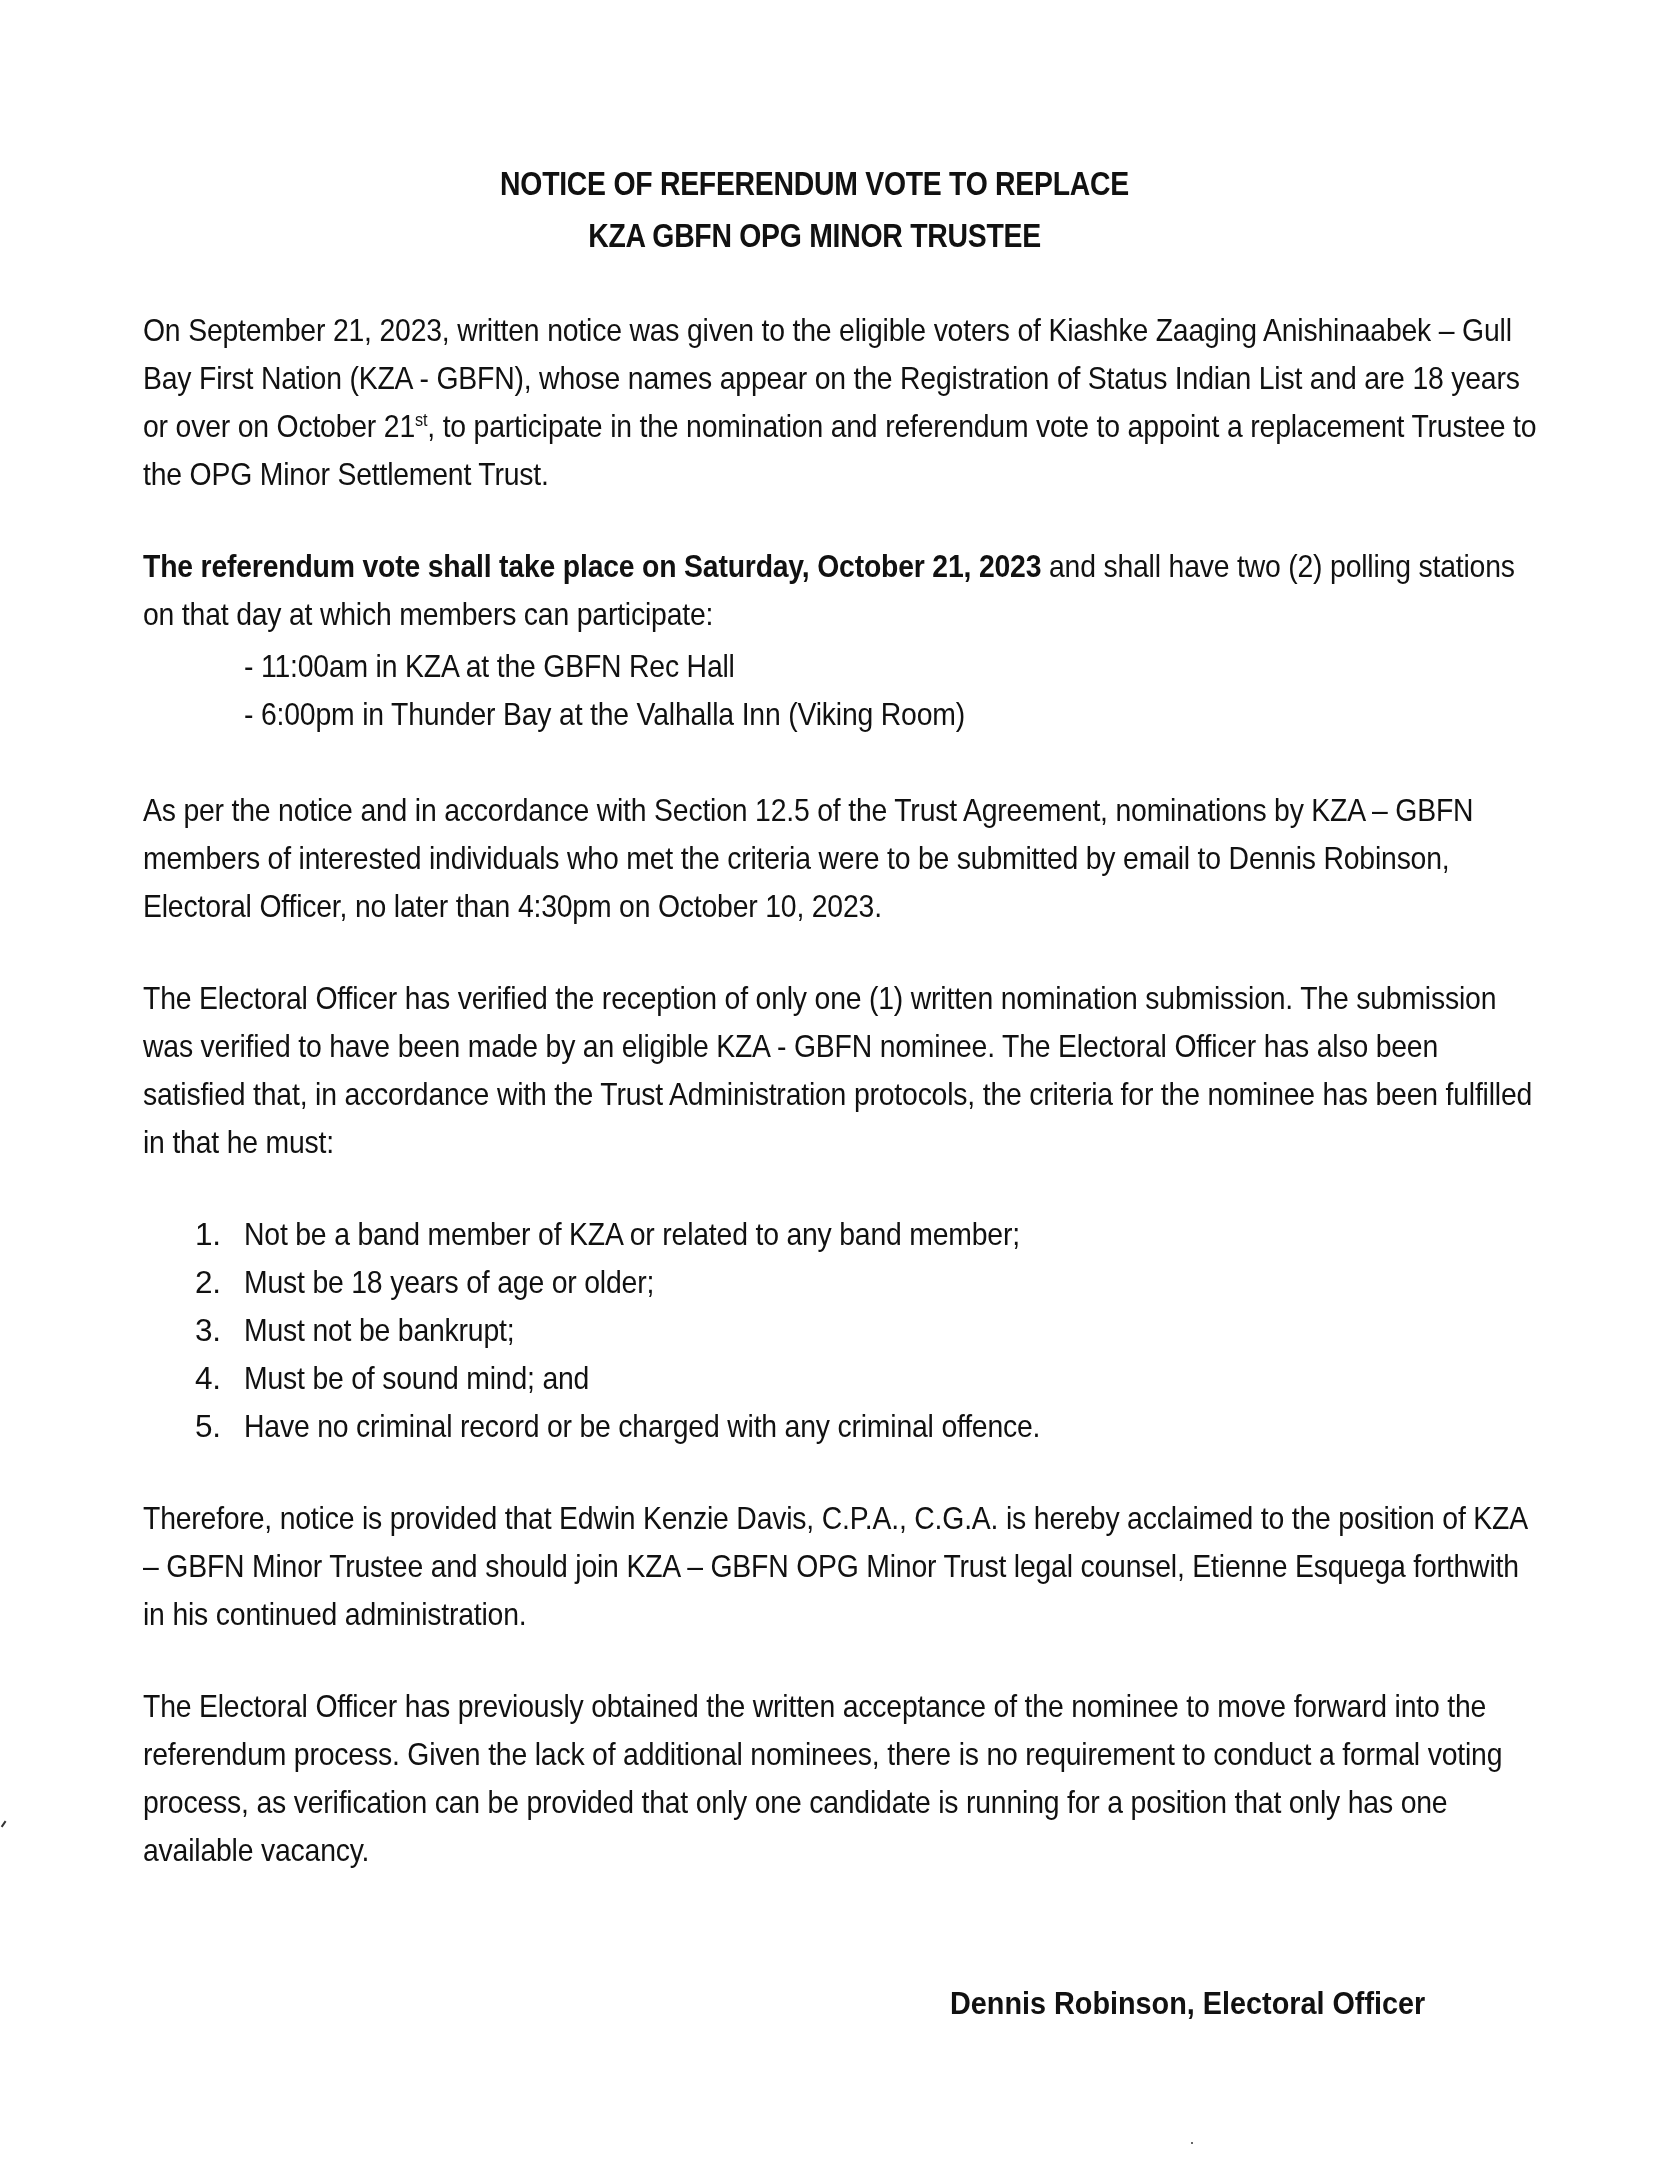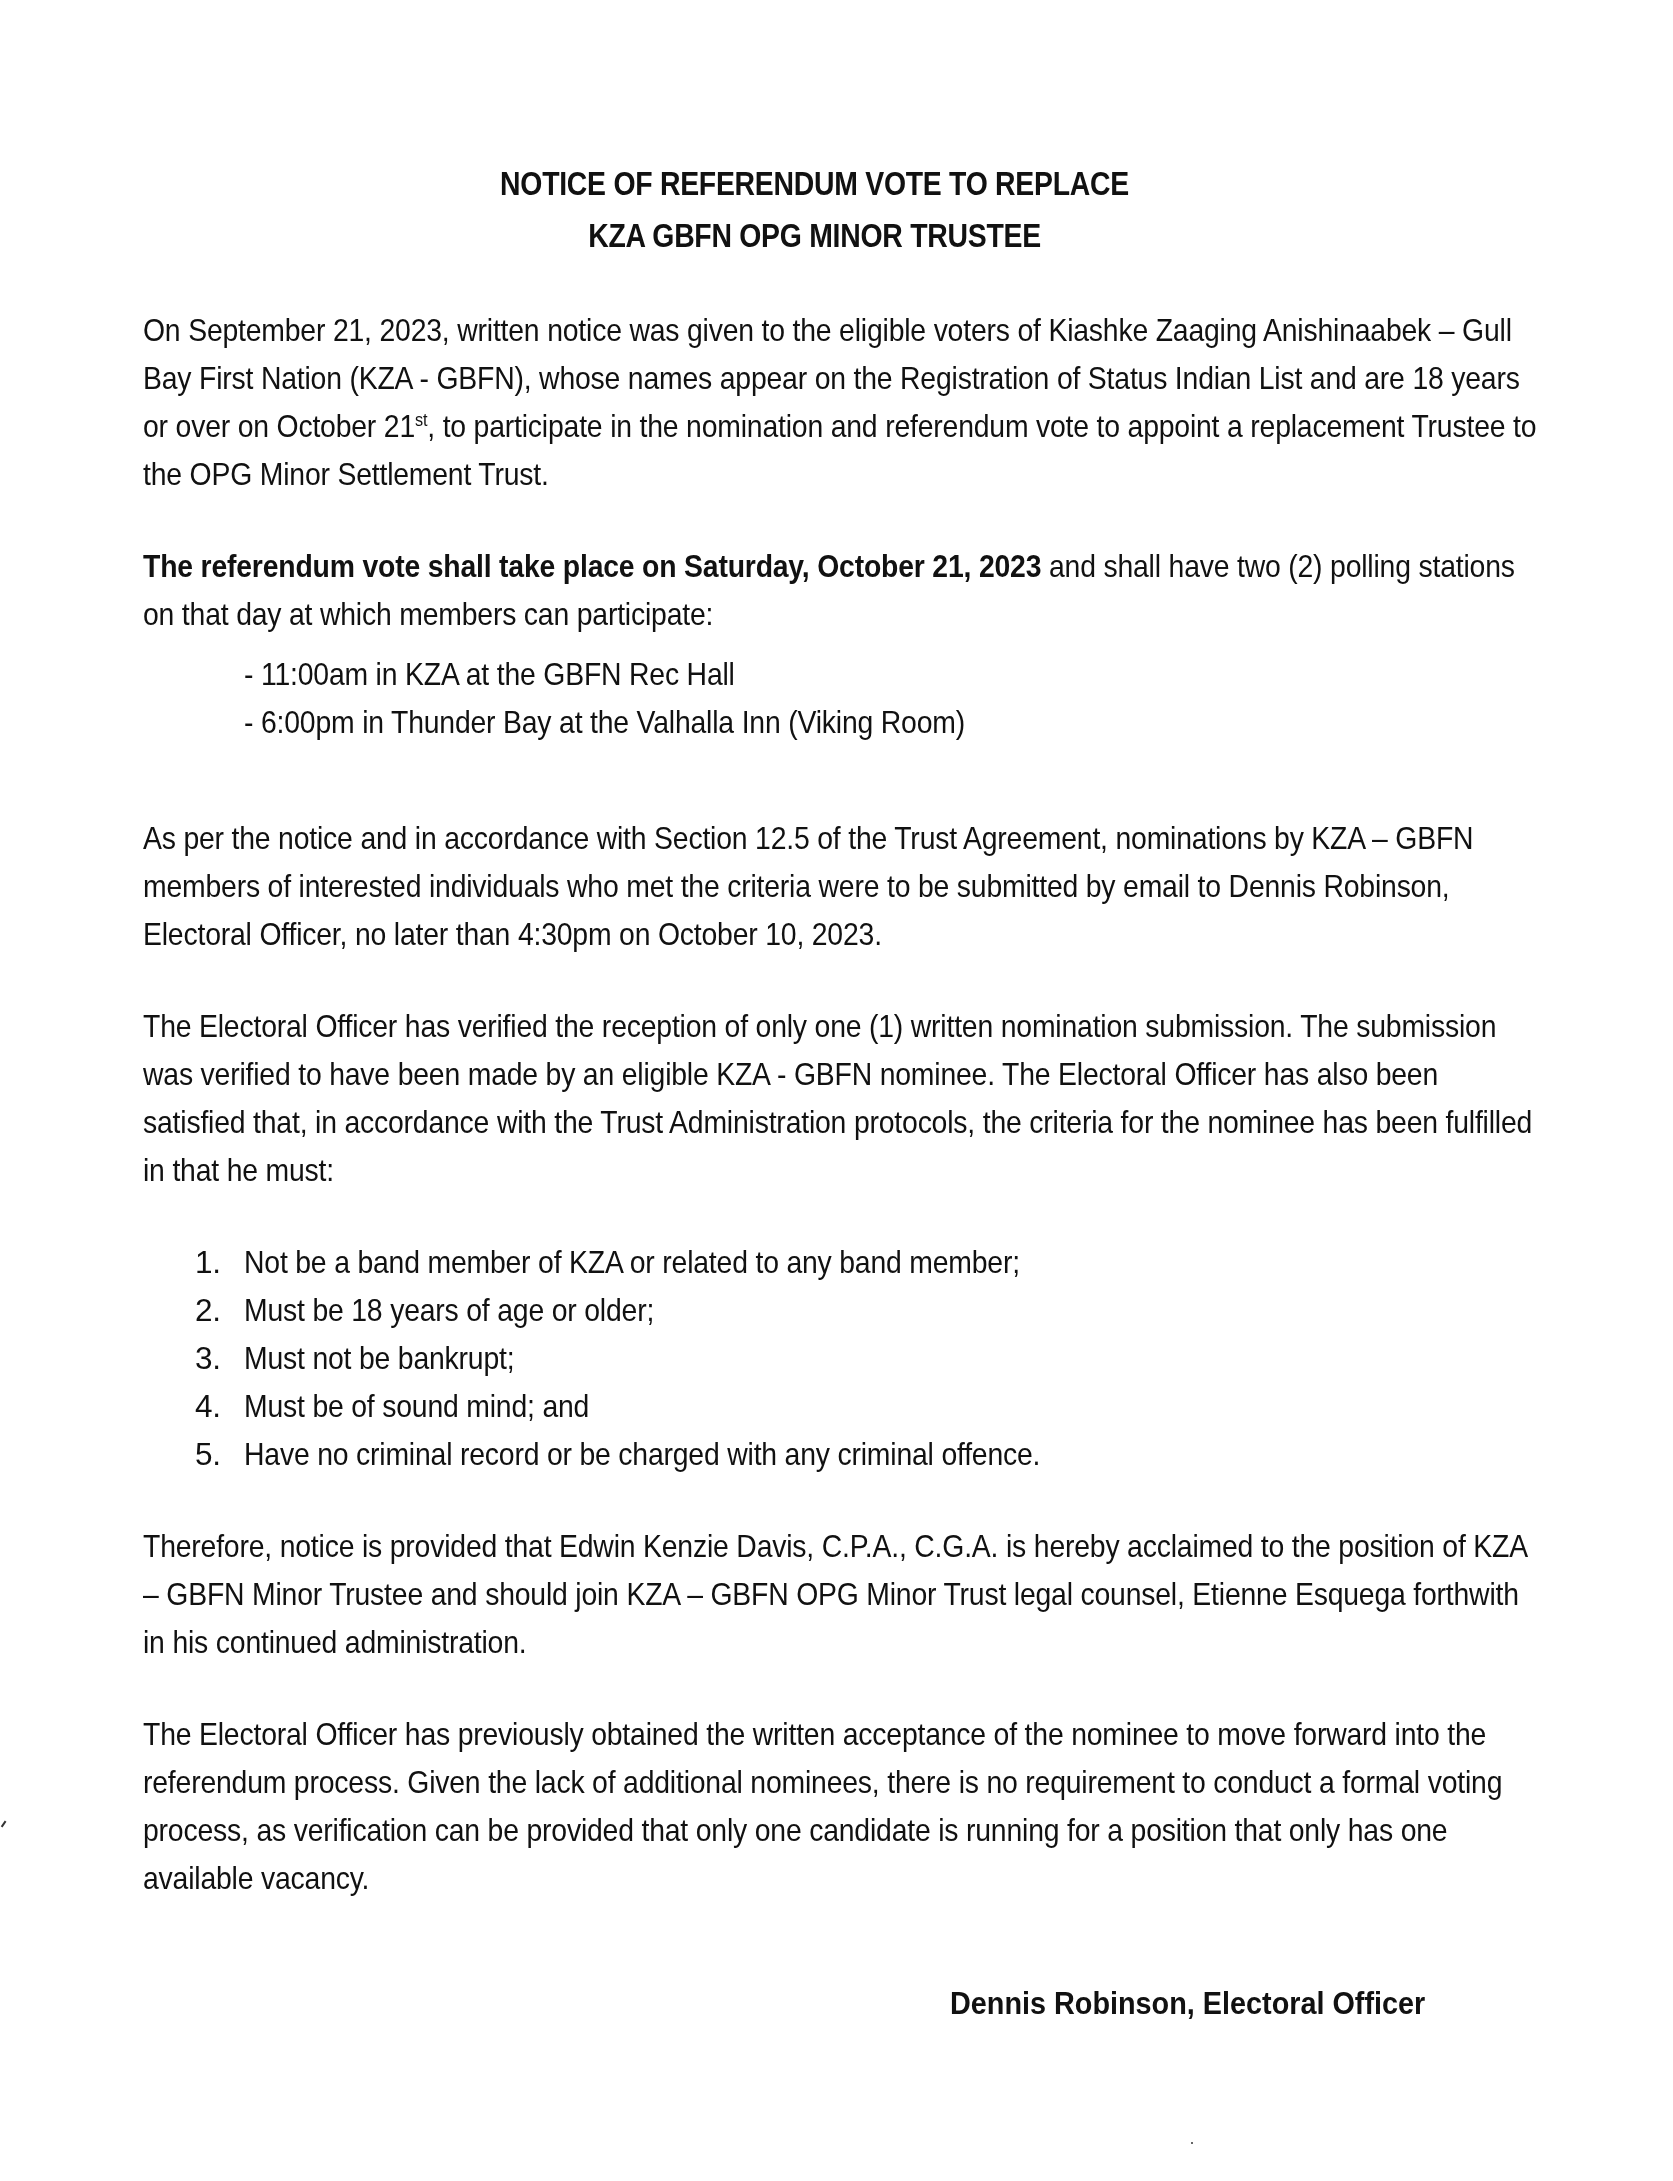--- a/index.html
+++ b/index.html
@@ -39,21 +39,21 @@
       line-height: 48px;
       letter-spacing: -0.2px;
     }
     .content p {
       margin: 0 0 44px 0;
       transform-origin: left top;
     }
     .narrow { display: inline-block; transform: scaleX(0.9); transform-origin: left top; width: 111%; }
     .bold { font-weight: bold; }
     sup { font-size: 18px; line-height: 0; vertical-align: super; }
-    .stations { margin: 0 0 68px 0; padding: 0; list-style: none; }
+    .stations { margin: 0 0 48px 0; padding: 0; list-style: none; }
     .stations li { padding-left: 101px; margin: 0; }
     .criteria { margin: 0 0 44px 0; padding: 0; list-style: none; }
     .criteria li { margin: 0; padding-left: 52px; position: relative; }
     .criteria li .num { position: absolute; left: 52px; }
     .criteria li .txt { display: inline-block; padding-left: 49px; text-decoration: underline; }
     .signature {
       position: absolute;
       left: 950px;
       top: 1982px;
       font-weight: bold;
@@ -83,21 +83,21 @@
 <div class="page">
 
   <div class="title">
     <div>NOTICE OF REFERENDUM VOTE TO REPLACE</div>
     <div>KZA GBFN OPG MINOR TRUSTEE</div>
   </div>
 
   <div class="content">
     <p><span class="narrow"><span>On September 21, 2023, written notice was given to the eligible voters of Kiashke Zaaging Anishinaabek – Gull Bay First Nation (KZA - GBFN), whose names appear on the Registration of Status Indian List and are 18 years or over on October 21</span><sup>st</sup><span>, to participate in the nomination and referendum vote to appoint a replacement Trustee to the OPG Minor Settlement Trust.</span></span></p>
 
-    <p style="margin-bottom:12px"><span class="narrow"><span class="bold">The referendum vote shall take place on Saturday, October 21, 2023</span><span> and shall have two (2) polling stations on that day at which members can participate:</span></span></p>
+    <p style="margin-bottom:4px"><span class="narrow"><span class="bold">The referendum vote shall take place on Saturday, October 21, 2023</span><span> and shall have two (2) polling stations on that day at which members can participate:</span></span></p>
     <ul class="stations">
       <li><span class="narrow">- 11:00am in KZA at the GBFN Rec Hall</span></li>
       <li><span class="narrow">- 6:00pm in Thunder Bay at the Valhalla Inn (Viking Room)</span></li>
     </ul>
 
     <p><span class="narrow">As per the notice and in accordance with Section 12.5 of the Trust Agreement, nominations by KZA – GBFN members of interested individuals who met the criteria were to be submitted by email to Dennis Robinson, Electoral Officer, no later than 4:30pm on October 10, 2023.</span></p>
 
     <p><span class="narrow">The Electoral Officer has verified the reception of only one (1) written nomination submission. The submission was verified to have been made by an eligible KZA - GBFN nominee. The Electoral Officer has also been satisfied that, in accordance with the Trust Administration protocols, the criteria for the nominee has been fulfilled in that he must:</span></p>
 
     <ol class="criteria">

